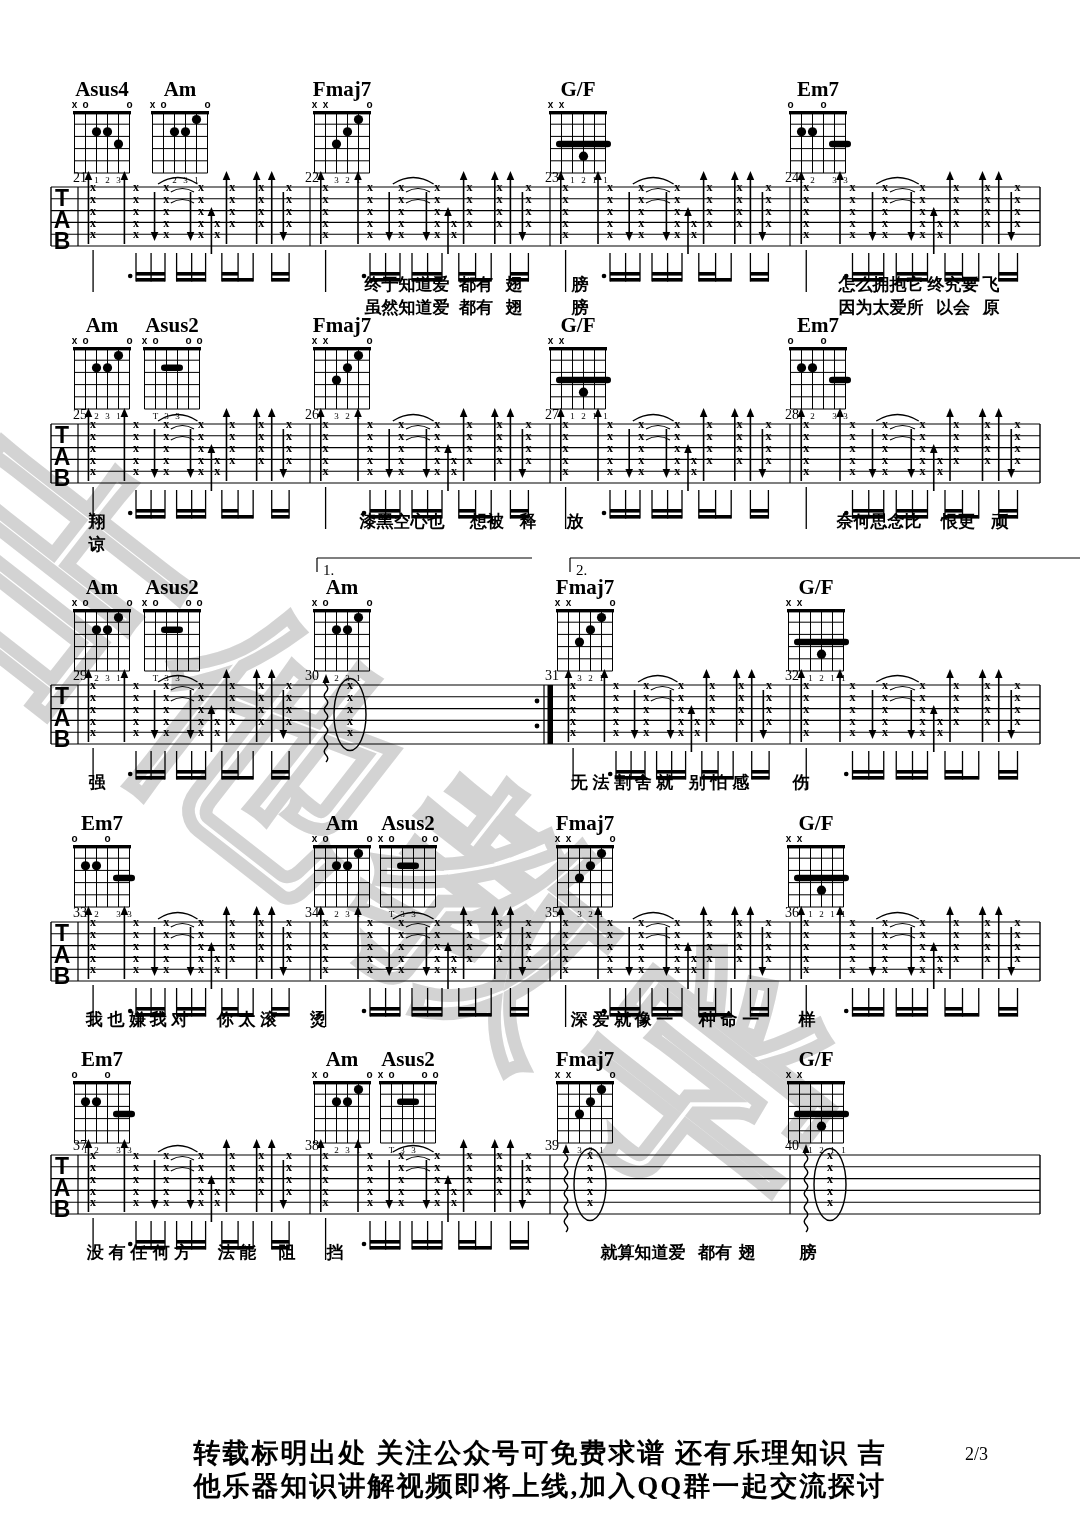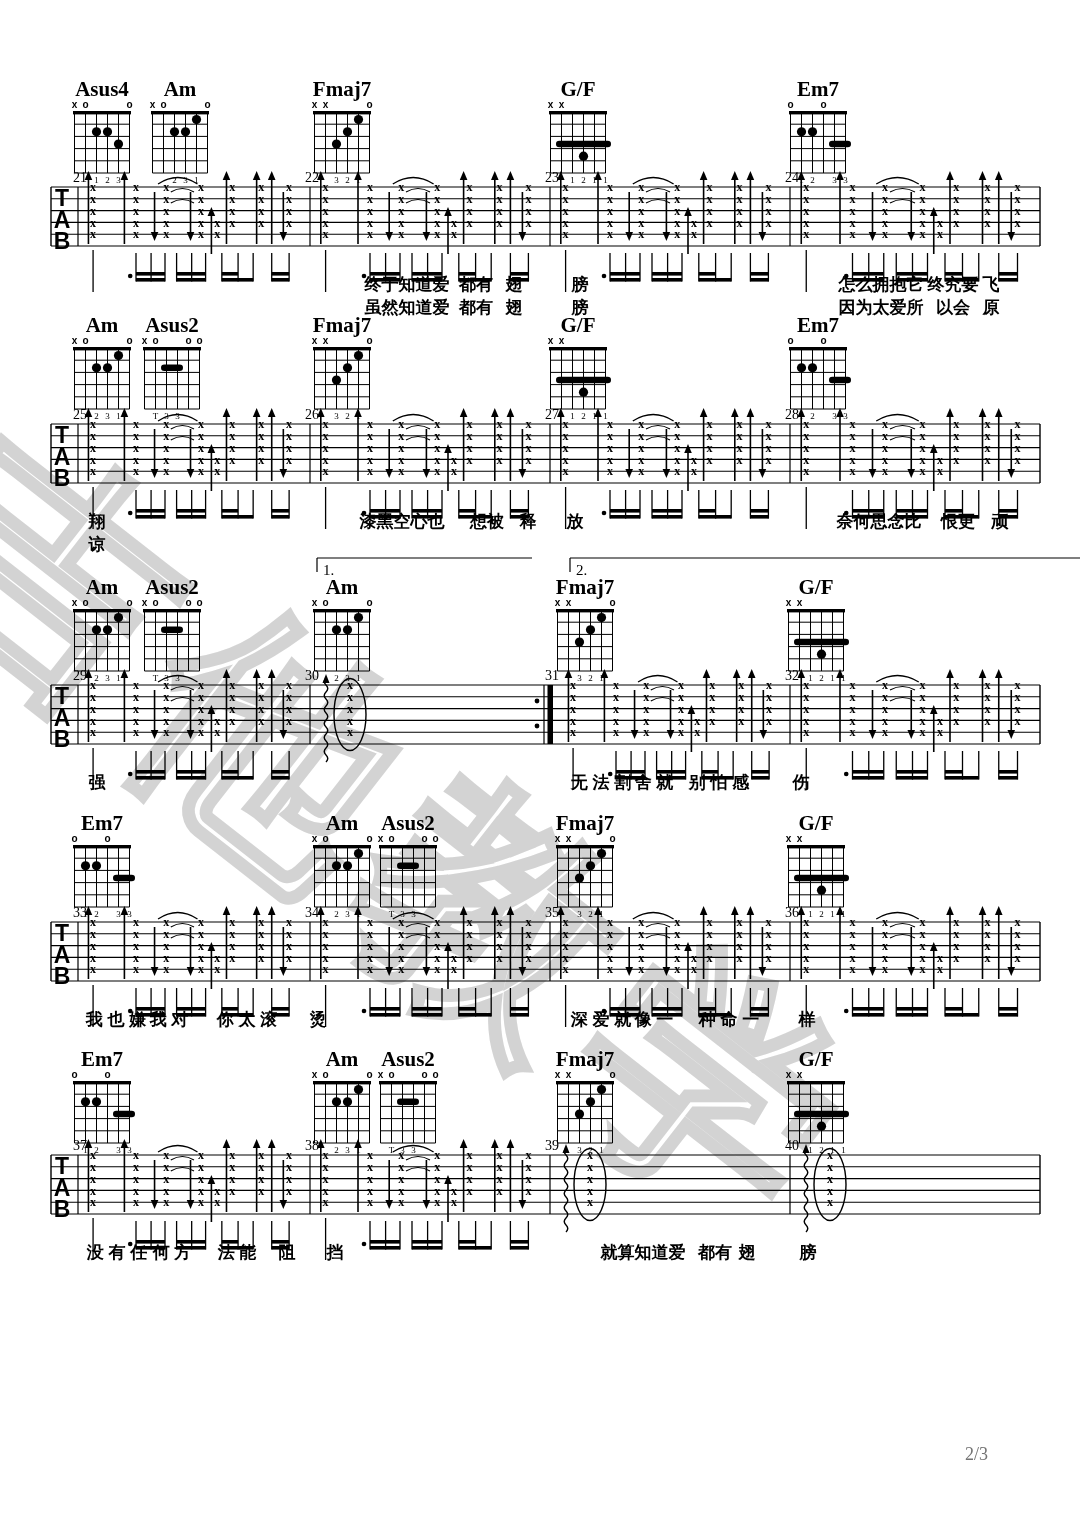--- a/index.html
+++ b/index.html
@@ -15,21 +15,21 @@
   .fing{font:9px "Liberation Serif",serif;fill:#000;}
   .mnum{font:14px "Liberation Serif",serif;fill:#000;}
   .tabL{font:bold 23px "Liberation Sans",sans-serif;fill:#000;}
   .xm{font:bold 12px "Liberation Serif",serif;fill:#000;}
   .lyr{font:bold 17px "Liberation Sans",sans-serif;fill:#000;}
   .volta{font:15px "Liberation Serif",serif;fill:#000;}
   .footer{position:absolute;left:0;top:1437px;width:1080px;z-index:1;text-align:center;
     font-family:"Liberation Serif",serif;font-weight:bold;font-size:27px;line-height:33px;
     letter-spacing:2px;color:#000;}
   .pagenum{position:absolute;left:965px;top:1444px;z-index:2;
-    font-family:"Liberation Serif",serif;font-size:18px;color:#737373;}
+    font-family:"Liberation Serif",serif;font-size:18px;color:#000000;}
 </style>
 </head>
 <body>
 
 <div class="sheet">
   <div class="watermark">吉他教学</div>
   <svg id="score" width="1080" height="1310" viewBox="0 0 1080 1310">
       <g>
         <line x1="51" y1="187" x2="1040" y2="187" stroke="#000" stroke-width="1.1"></line>
         <line x1="51" y1="198.8" x2="1040" y2="198.8" stroke="#000" stroke-width="1.1"></line>
@@ -2090,14 +2090,18 @@
         <text x="172" y="1258" class="lyr" text-anchor="middle">何 方</text>
         <text x="237" y="1258" class="lyr" text-anchor="middle">法 能</text>
         <text x="287" y="1258" class="lyr" text-anchor="middle">阻</text>
         <text x="335" y="1258" class="lyr" text-anchor="middle">挡</text>
         <text x="643" y="1258" class="lyr" text-anchor="middle">就算知道爱</text>
         <text x="715" y="1258" class="lyr" text-anchor="middle">都有</text>
         <text x="747" y="1258" class="lyr" text-anchor="middle">翅</text>
         <text x="808" y="1258" class="lyr" text-anchor="middle">膀</text>
       </g>
     </svg>
+  <div class="footer">
+    <div>转载标明出处 关注公众号可免费求谱 还有乐理知识  吉</div>
+    <div>他乐器知识讲解视频即将上线,加入QQ群一起交流探讨</div>
+  </div>
   <div class="pagenum">2/3</div>
 </div>
 
 </body></html>

